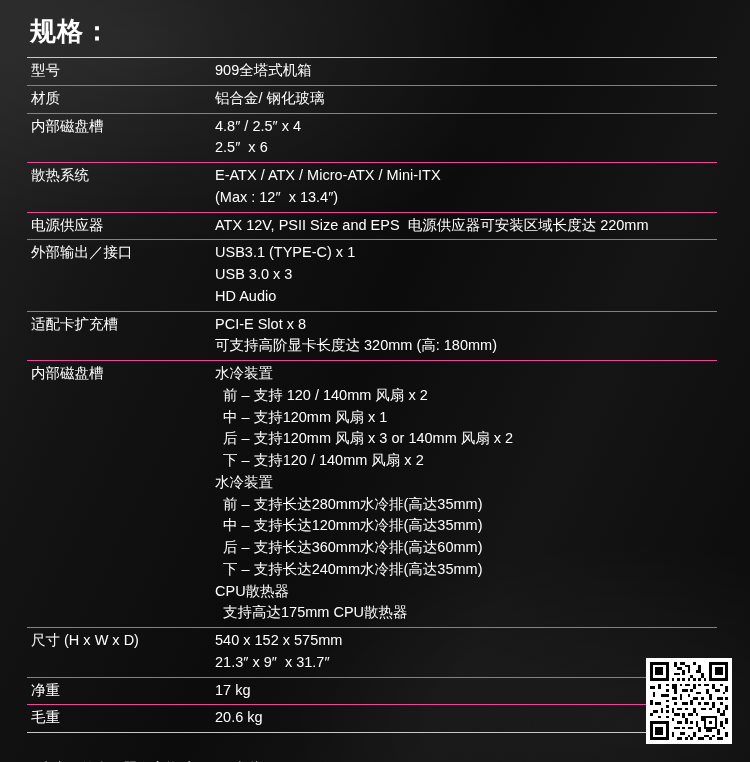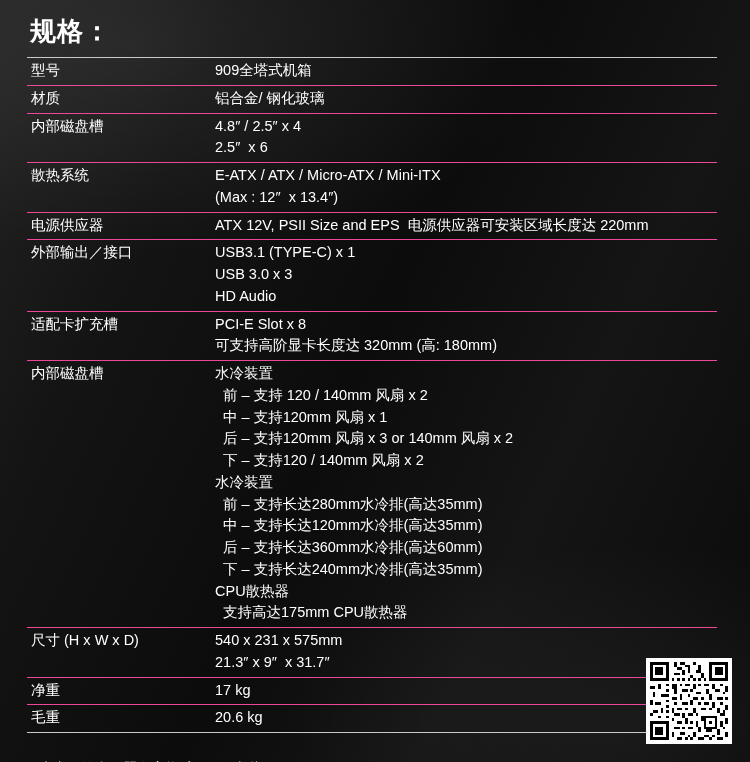--- a/index.html
+++ b/index.html
@@ -163,21 +163,21 @@
             <span class="line">  中 – 支持长达120mm水冷排(高达35mm)</span>
             <span class="line">  后 – 支持长达360mm水冷排(高达60mm)</span>
             <span class="line">  下 – 支持长达240mm水冷排(高达35mm)</span>
             <span class="line">CPU散热器</span>
             <span class="line">  支持高达175mm CPU散热器</span>
           </td>
         </tr>
         <tr class="row">
           <td class="label">尺寸 (H x W x D)</td>
           <td class="value">
-            <span class="line">540 x 231 x 575mm</span>
+            <span class="line">540 x 152 x 575mm</span>
             <span class="line">21.3″ x 9″  x 31.7″</span>
           </td>
         </tr>
         <tr class="row">
           <td class="label">净重</td>
           <td class="value">
             <span class="line">17 kg</span>
           </td>
         </tr>
         <tr class="row last">

